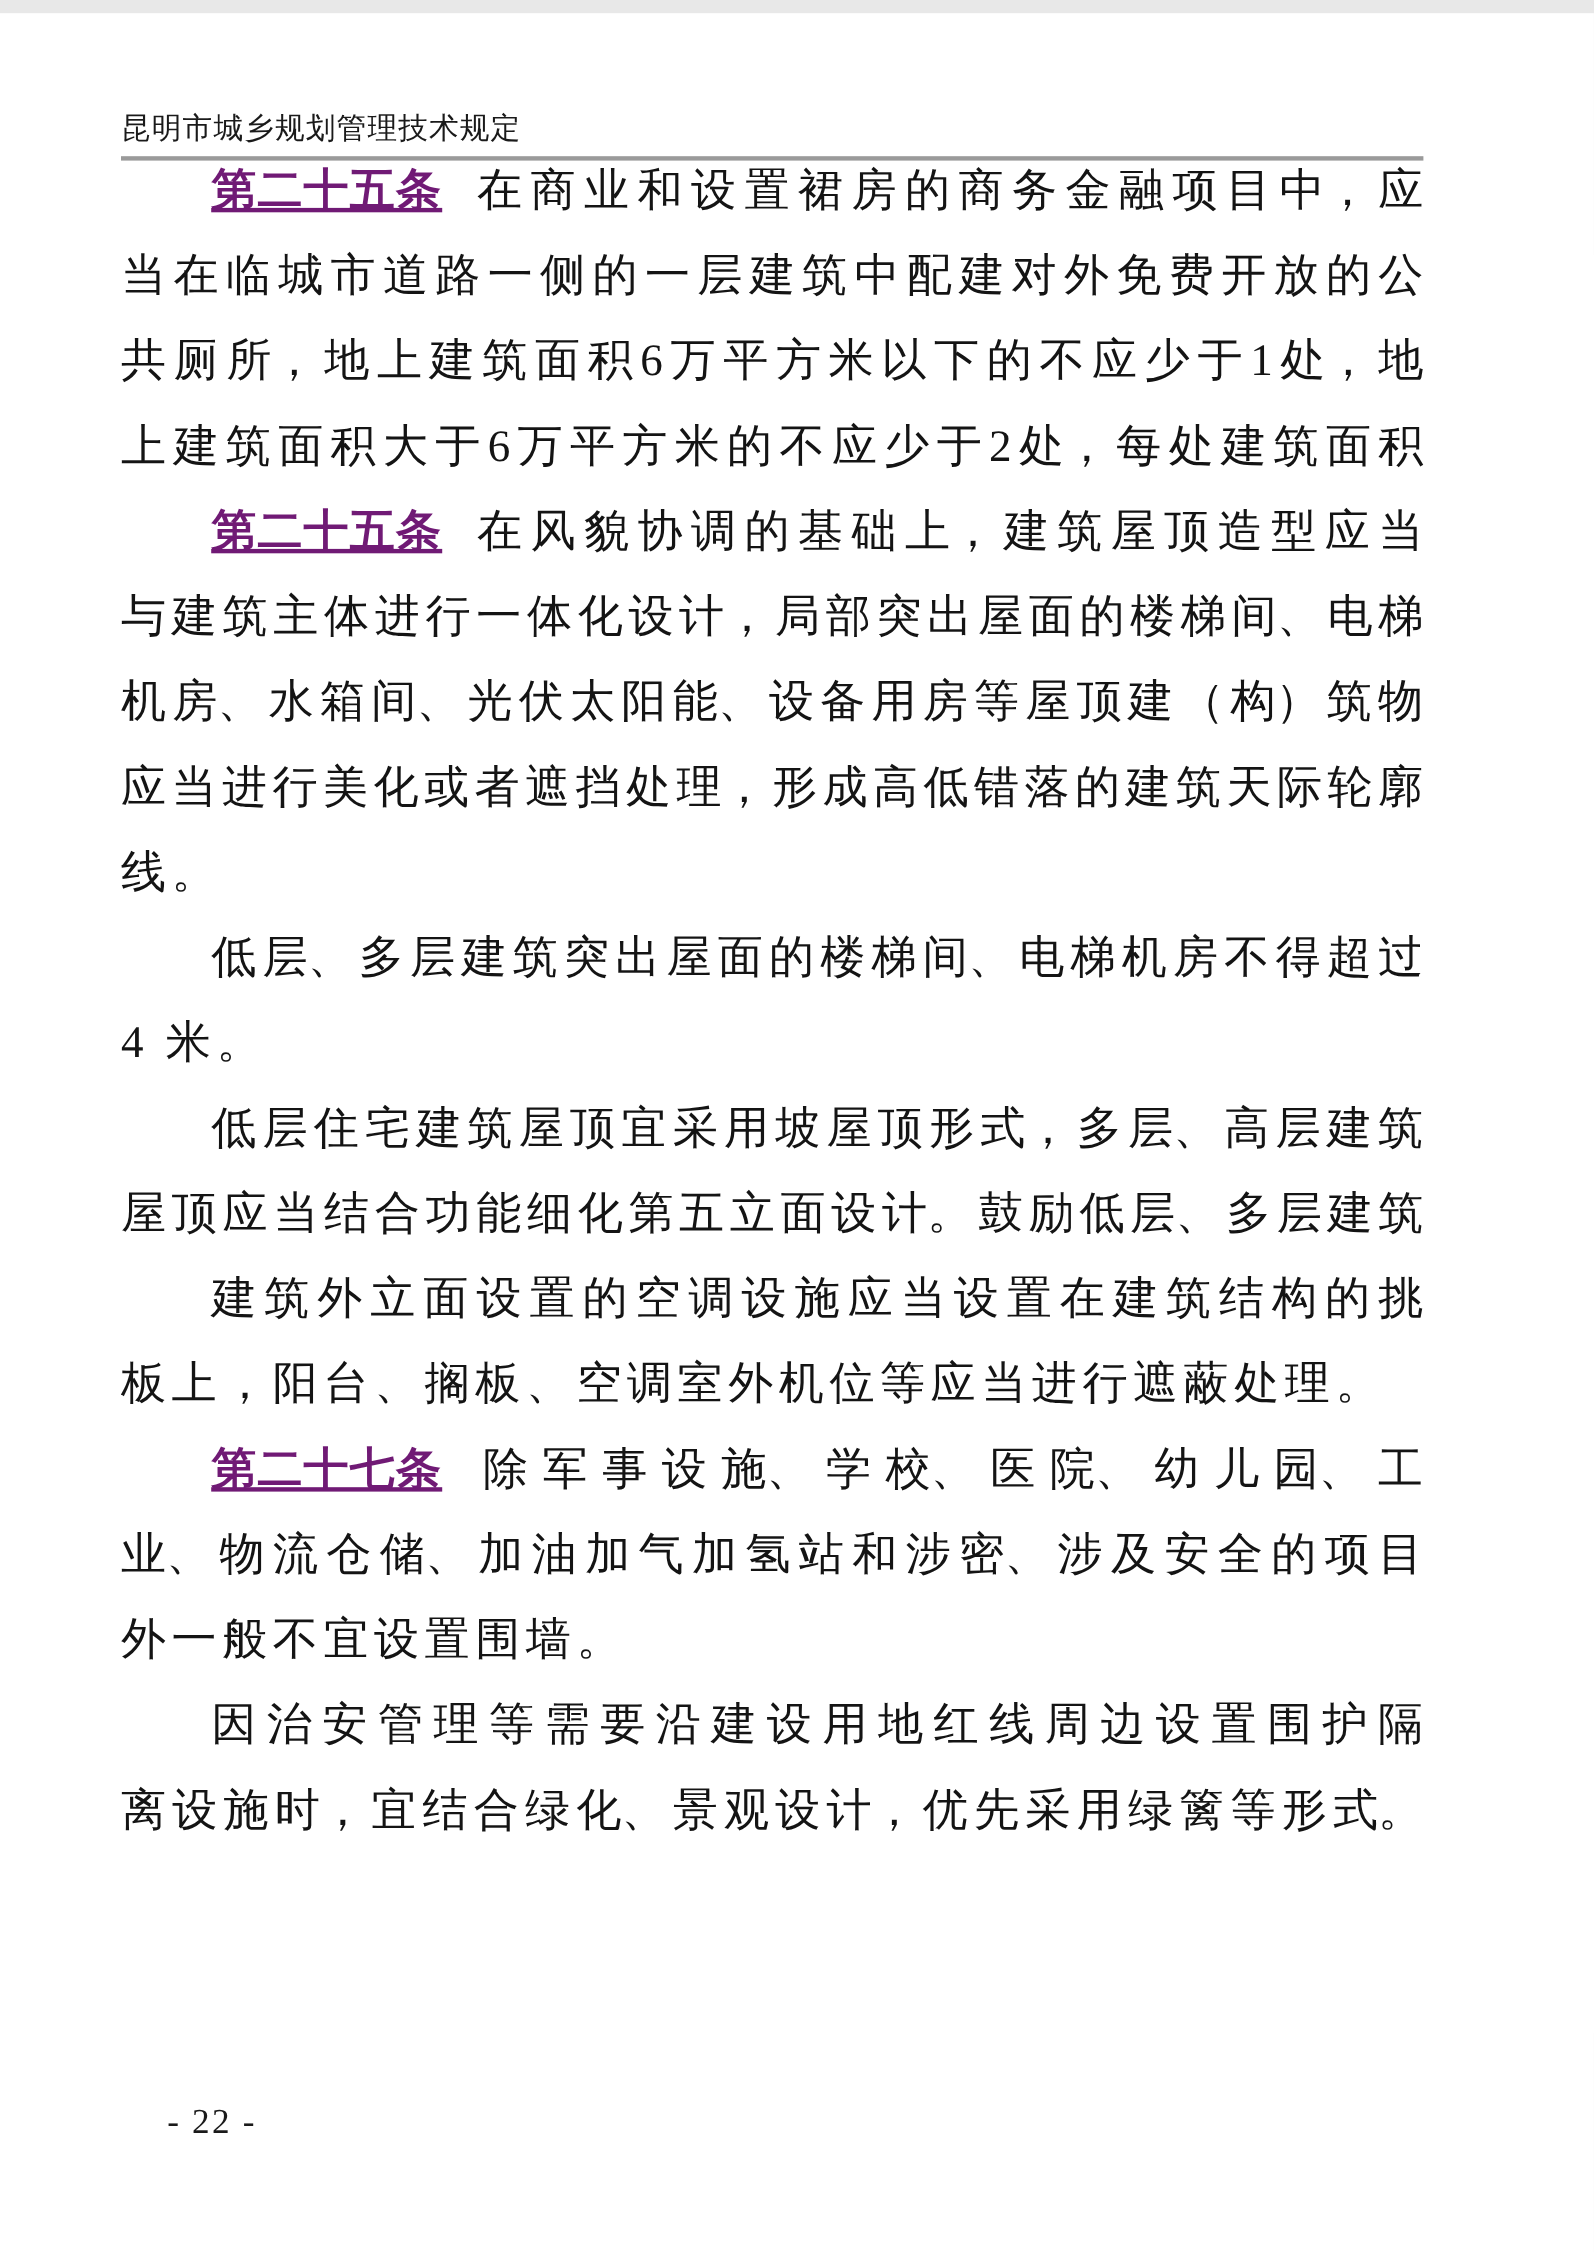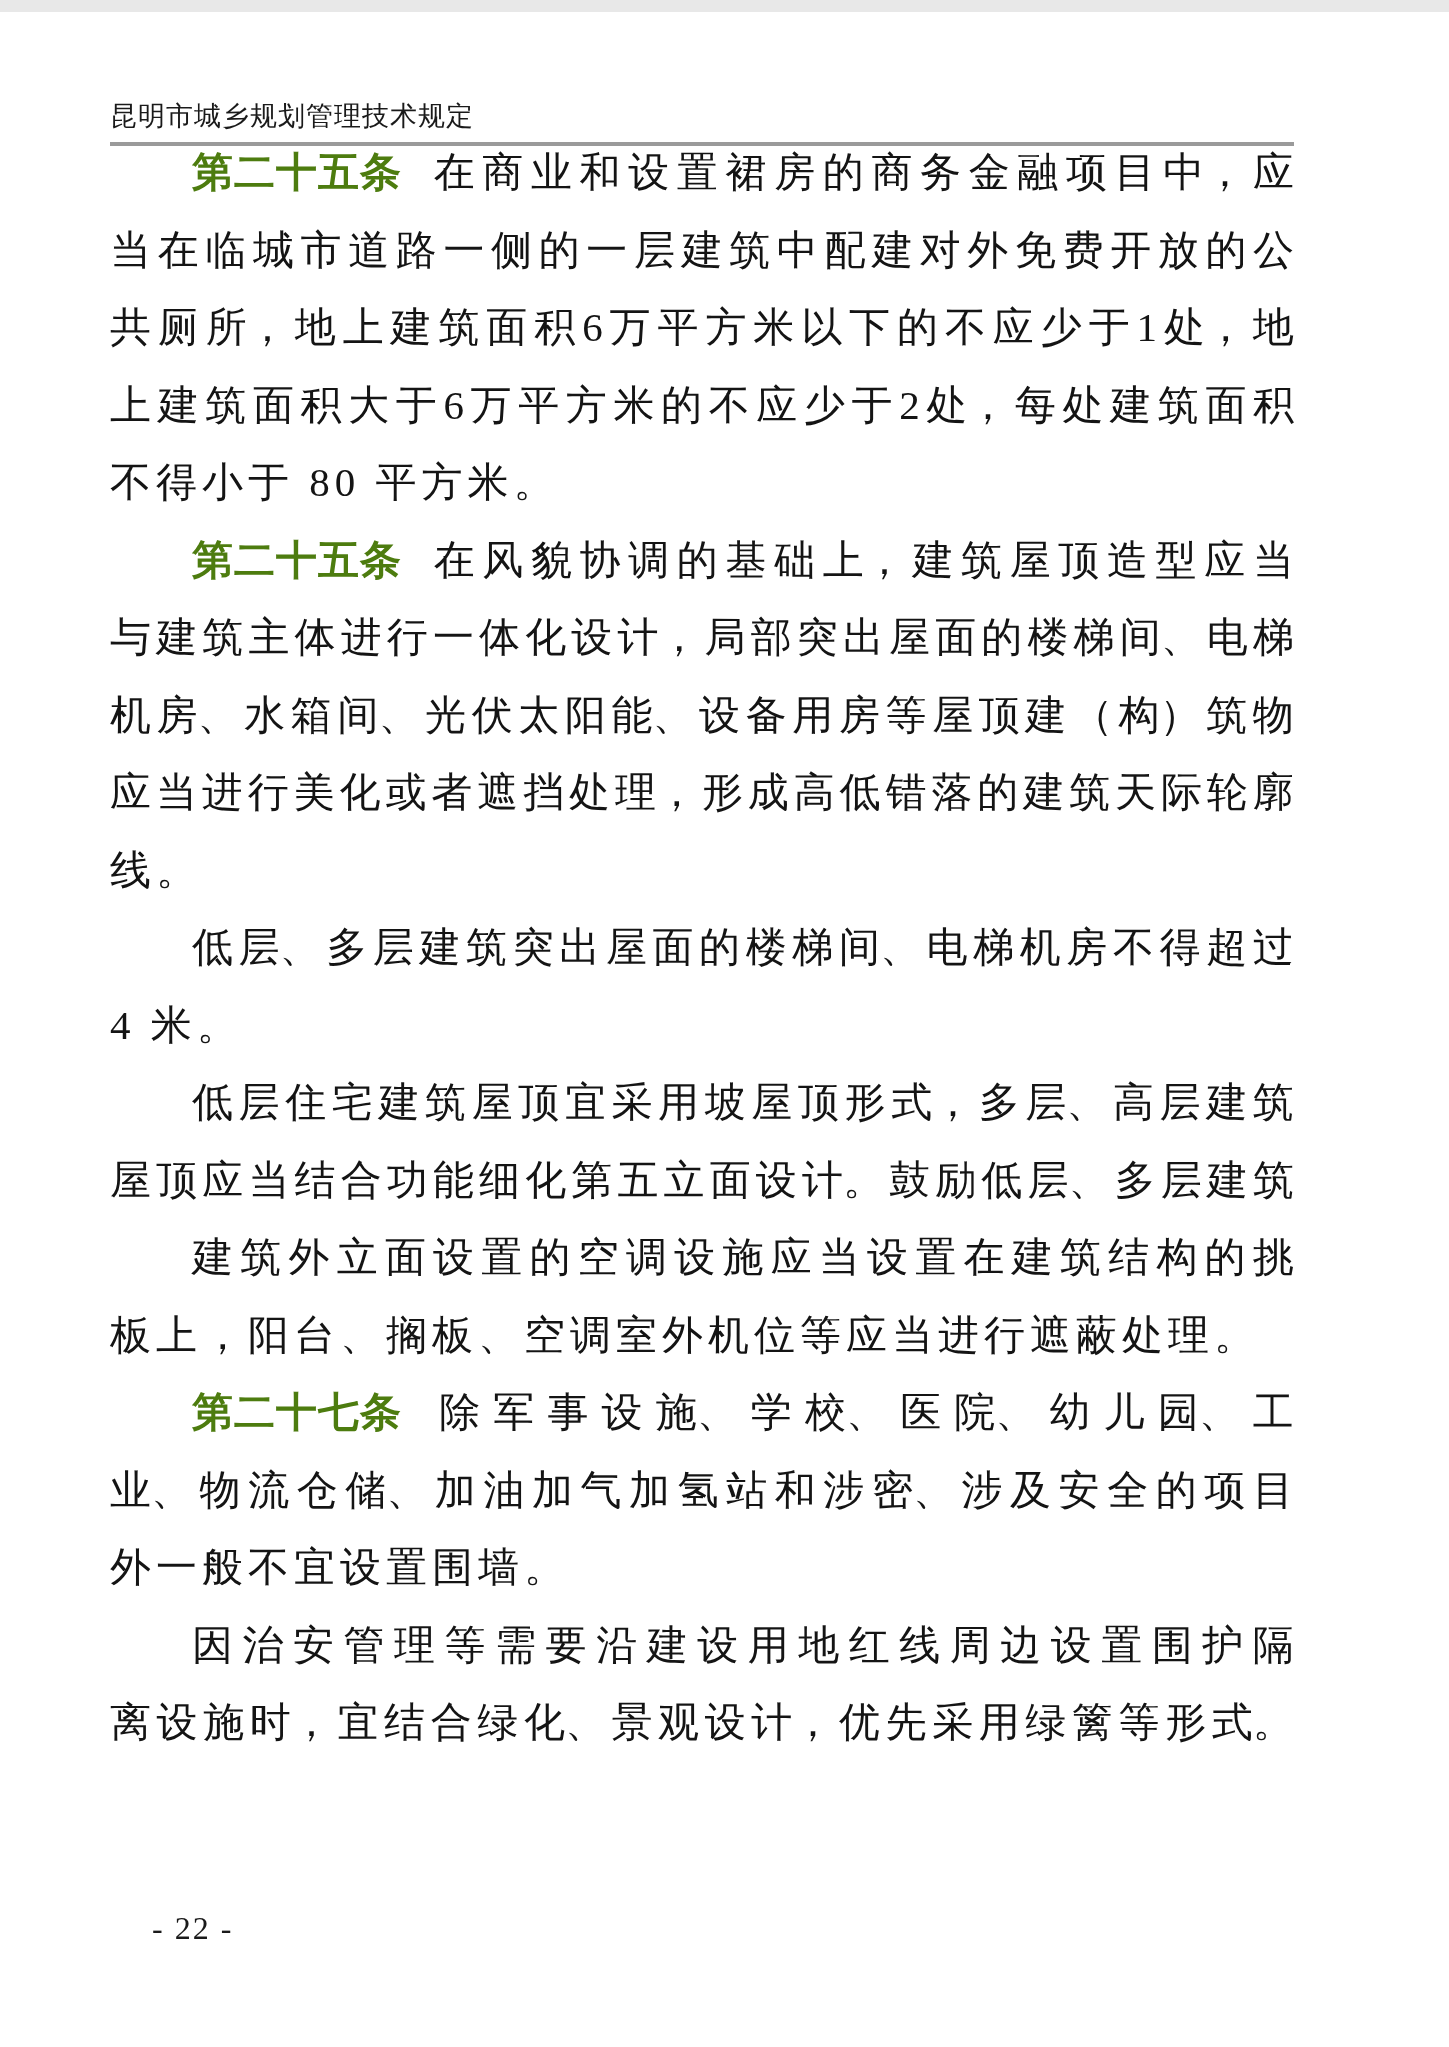--- a/index.html
+++ b/index.html
@@ -31,21 +31,22 @@
     white-space:nowrap;letter-spacing:5px;
   }
   .line.fill{
     display:flex;justify-content:space-between;
     letter-spacing:0;
   }
   .line.indent{padding-left:82px;}
   .art-num{
     font-family:"Liberation Sans","DejaVu Sans",sans-serif;
     font-weight:700;letter-spacing:1px;
-    color:#4d7c0f;
+    color:#701a75;
+    text-decoration:underline;
   }
   .line.fill .art-num{margin-right:24px;flex:0 0 auto;}
   .line.fill span{flex:0 0 auto;}
   .page-footer{
     position:absolute;left:152px;top:1898px;
     font-size:32px;letter-spacing:2px;color:#1a1a1a;
   }
 </style>
 </head>
 <body>
@@ -148,21 +149,20 @@
         <span>于</span>
         <span>2</span>
         <span>处，</span>
         <span>每</span>
         <span>处</span>
         <span>建</span>
         <span>筑</span>
         <span>面</span>
         <span>积</span>
       </div>
-      <div class="line"><span>不得小于 80 平方米。</span></div>
       <div class="line indent fill">
         <span class="art-num">第二十五条</span>
         <span>在</span>
         <span>风</span>
         <span>貌</span>
         <span>协</span>
         <span>调</span>
         <span>的</span>
         <span>基</span>
         <span>础</span>

